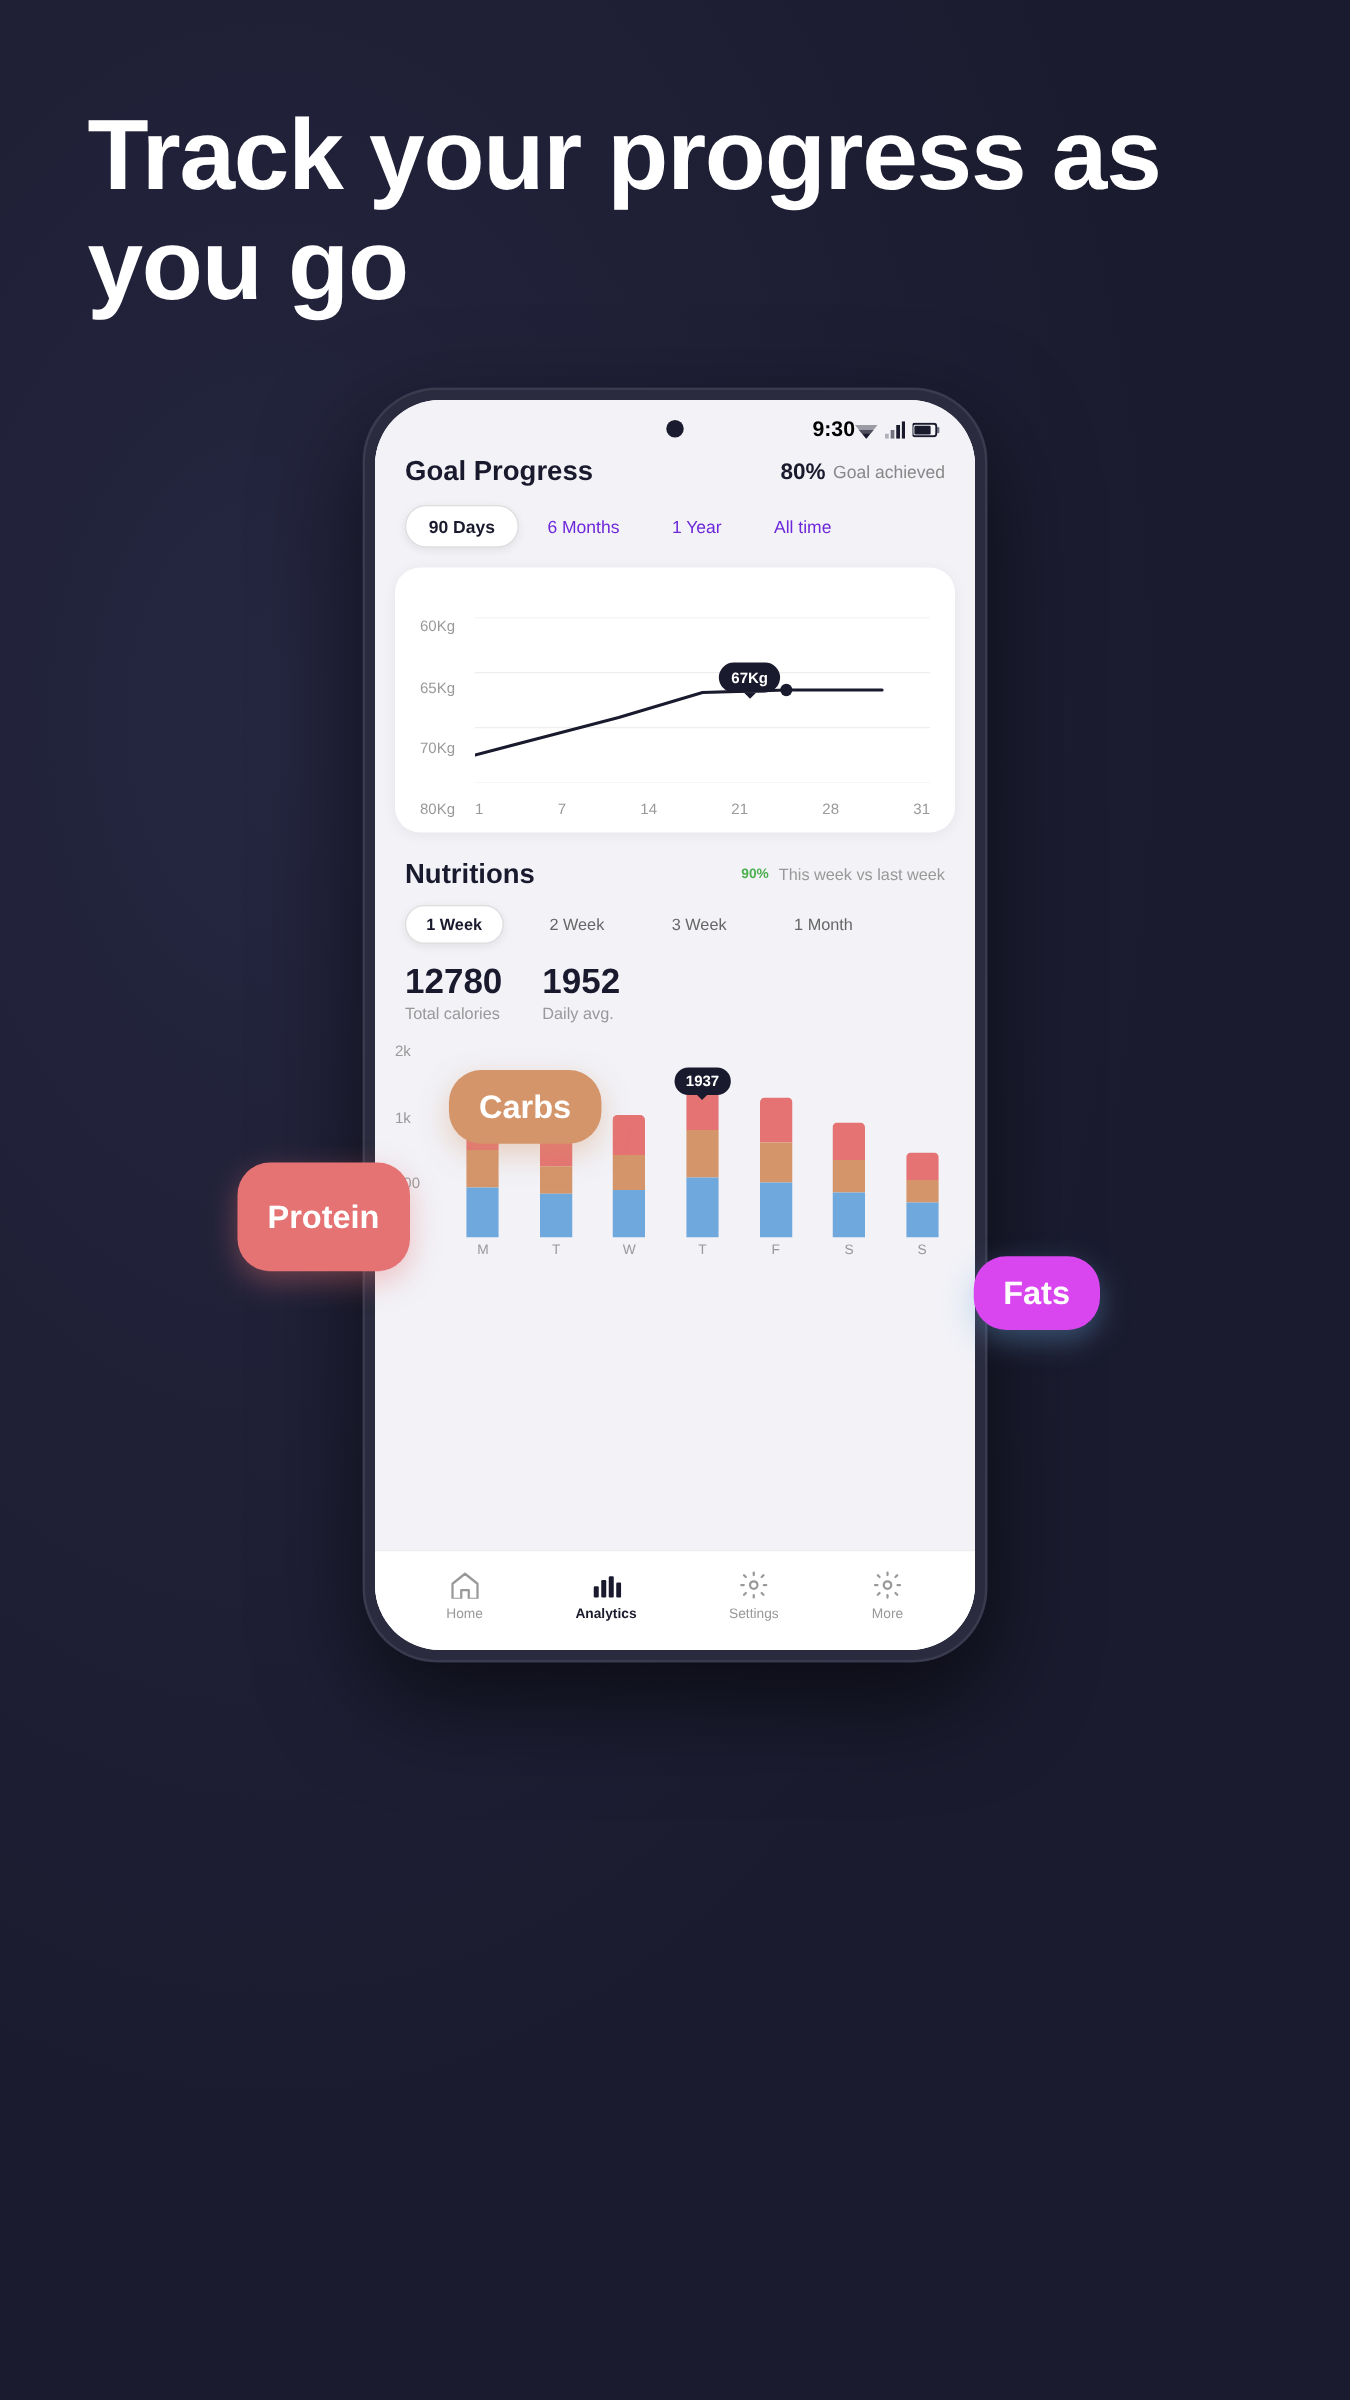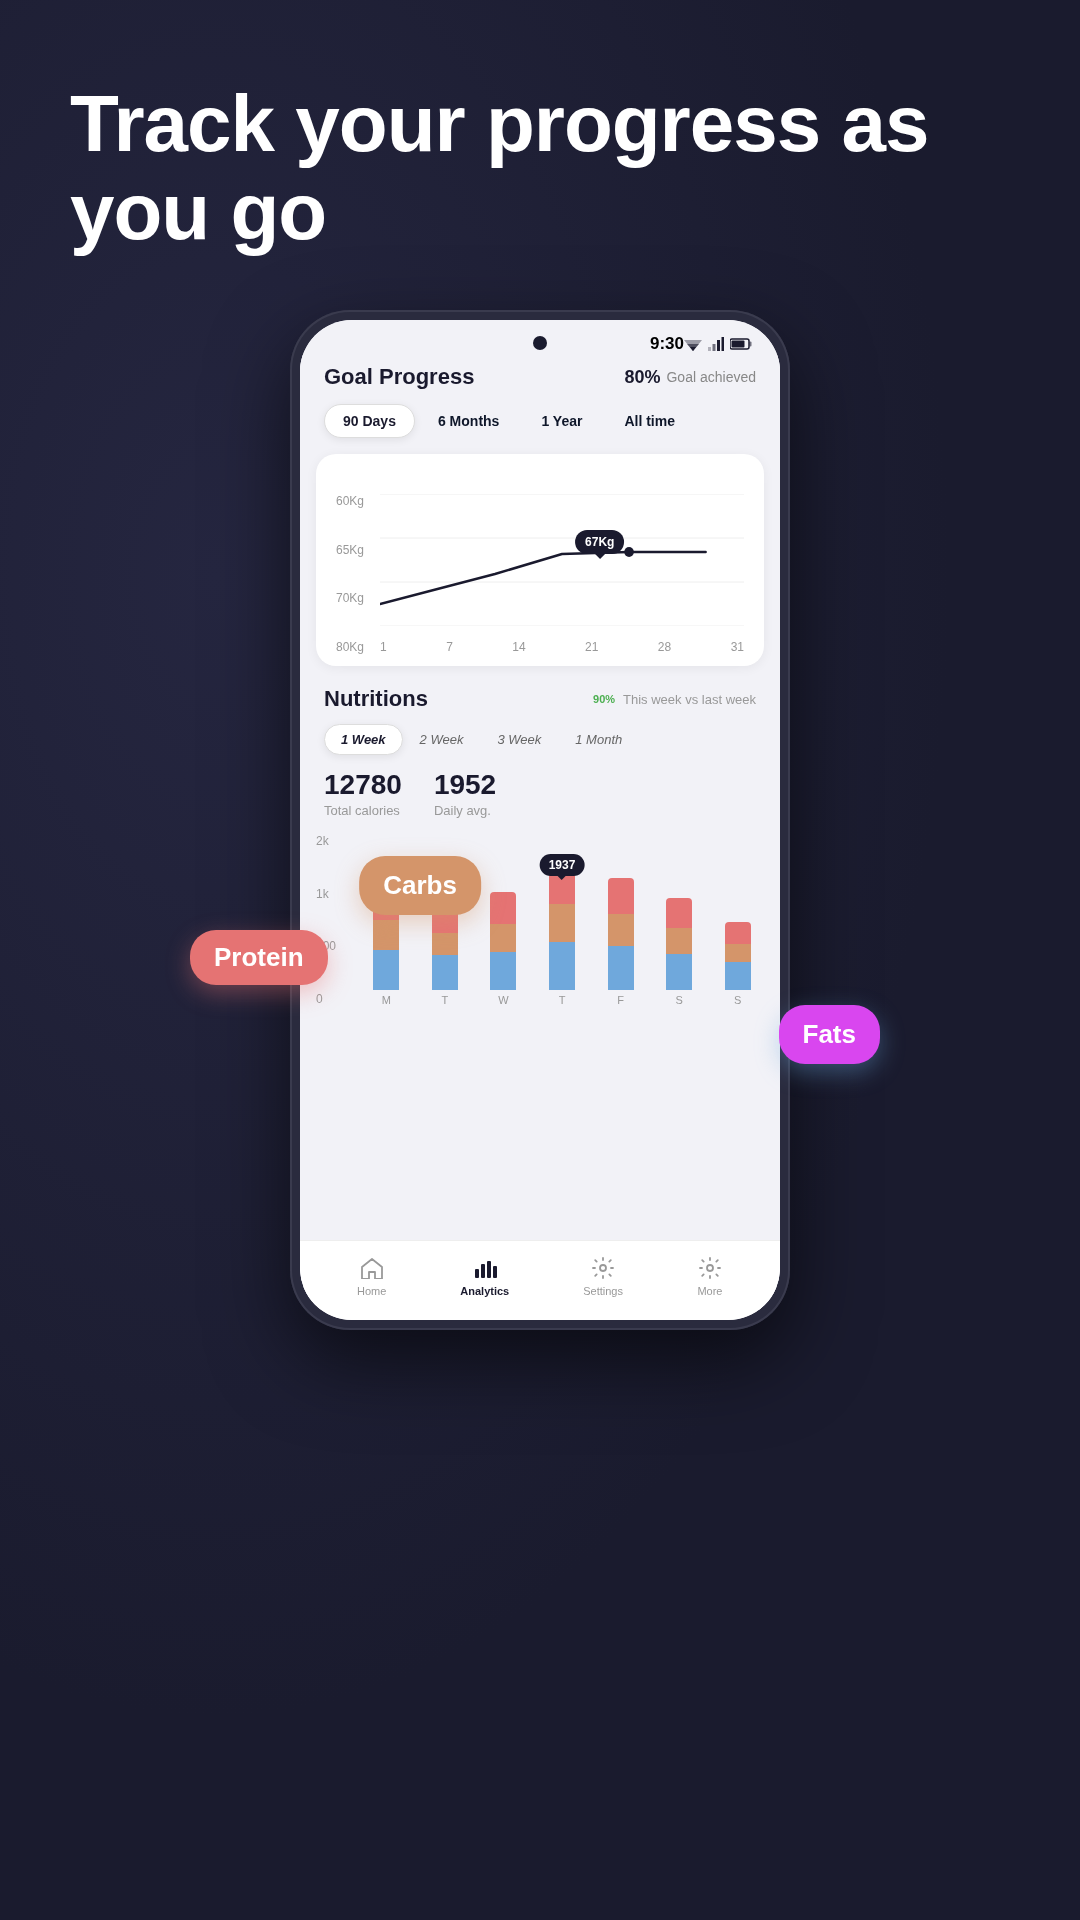--- a/index.html
+++ b/index.html
@@ -130,22 +130,22 @@
     .tab-bar {
       display: flex;
       gap: 4px;
       padding: 0 24px 16px;
     }
 
     .tab-item {
       padding: 8px 18px;
       border-radius: 20px;
       font-size: 14px;
-      font-weight: 700;
-      color: #0f172a;
+      font-weight: 400;
+      color: #6d28d9;
       cursor: pointer;
       border: 1.5px solid transparent;
     }
 
     .tab-item.active {
       background: #fff;
       color: #1a1a2e;
       font-weight: 700;
       border: 1.5px solid #ddd;
       box-shadow: 0 2px 8px rgba(0,0,0,0.08);
@@ -260,23 +260,22 @@
     }
 
     .section-sub {
       font-size: 13px;
       color: #999;
     }
 
     
     .nutrition-tabs {
       display: flex;
-      gap: 0;
+      gap: 20px;
       padding: 0 24px 14px;
-      font-style: italic;
     }
 
     .nutri-tab {
       padding: 7px 16px;
       border-radius: 18px;
       font-size: 13px;
       font-weight: 500;
       color: #666;
       cursor: pointer;
       border: 1.5px solid transparent;
@@ -718,16 +717,16 @@
               <path d="M12 2v2M12 20v2M2 12h2M20 12h2M4.22 4.22l1.42 1.42M18.36 18.36l1.42 1.42M4.22 19.78l1.42-1.42M18.36 5.64l1.42-1.42" stroke="#999" stroke-width="1.8" stroke-linecap="round"></path>
             </svg>
           </div>
           <span class="nav-label">More</span>
         </div>
       </div>
 
     </div>
   </div>
 
-  <div class="float-protein" style="position:absolute; left:-100px; top:620px; font-size:26px; padding:12px 24px; border-radius:26px;">Protein</div>
+  <div class="float-protein" style="position:absolute; left:-100px; top:620px; font-size:26px; padding:28px 24px; border-radius:26px;">Protein</div>
   <div class="float-carbs" style="position:absolute; left:130px; top:546px; font-size:26px; padding:14px 24px; border-radius:26px; background:#d4956a; color:#fff; font-weight:800; box-shadow:0 8px 24px rgba(212,149,106,0.4);">Carbs</div>
   <div class="float-fats" style="position:absolute; right:-90px; top:660px; font-size:26px; padding:14px 24px; border-radius:26px; background:#d946ef; color:#fff; font-weight:800; box-shadow:0 8px 24px rgba(111,168,220,0.4);margin-top:35px;">Fats</div>
 </div>
 
 </body></html>

